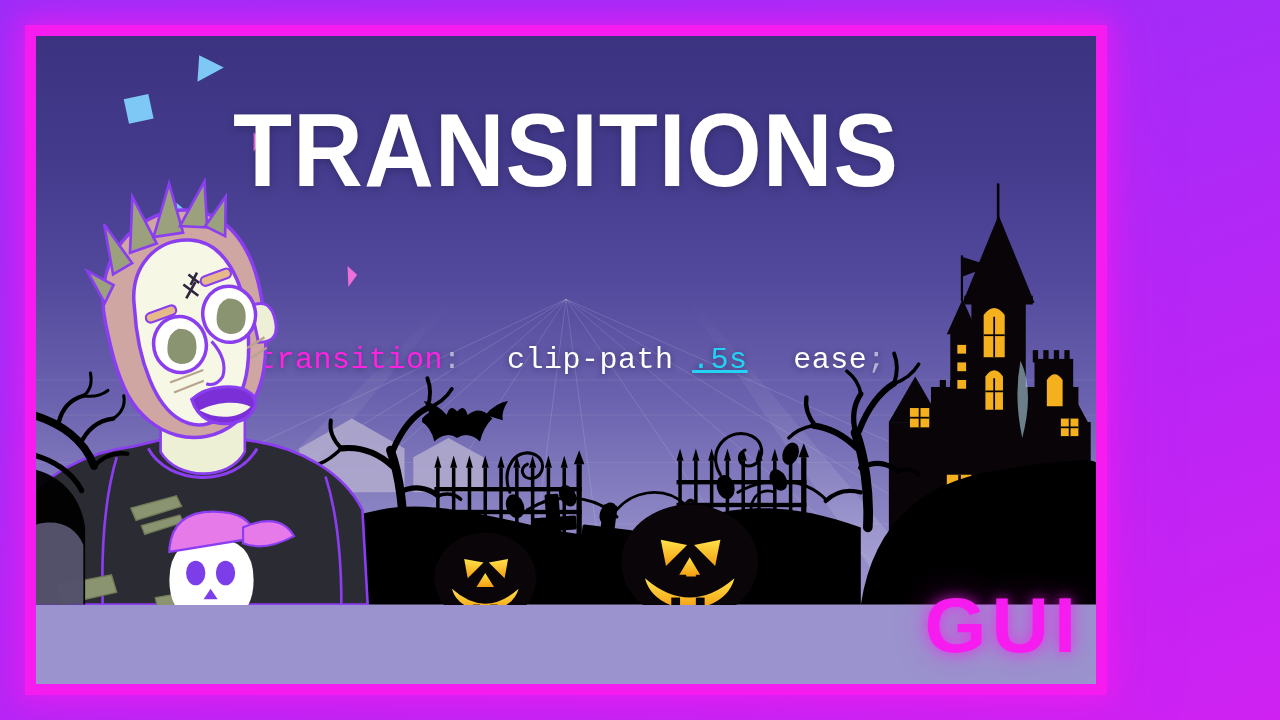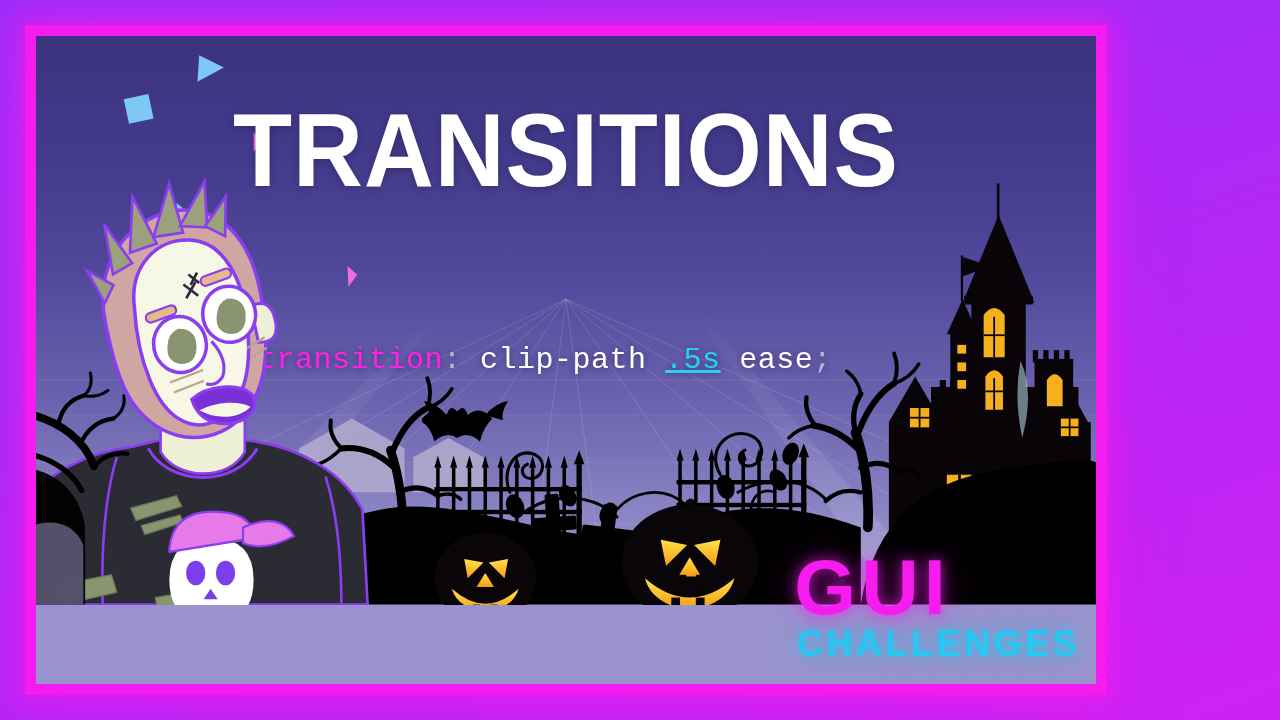--- a/index.html
+++ b/index.html
@@ -57,21 +57,21 @@
     position:absolute; left:222px; top:307px;
     font-family:"Liberation Mono", "DejaVu Sans Mono", monospace;
     font-size:30px;
     letter-spacing:.5px;
     white-space:pre;
     text-shadow:0 1px 6px rgba(20,10,50,.45);
     user-select:none;
   }
   #code .prop  { color:#ff22e0; }
   #code .punct { color:#b8b2d4; }
-  #code .val   { color:#ffffff; }
+  #code .val   { color:#ffffff;margin-left:27px; }
   #code .time  { color:#23d3f5;text-decoration:underline; }
 
   
   #logo {
     position:absolute; right:16px; bottom:22px;
     text-align:left; user-select:none;
   }
   #logo .gui {
     font-family:"Liberation Sans", sans-serif;
     font-weight:bold; font-size:78px; line-height:.92;
@@ -495,17 +495,16 @@
         <path d="M66 490 C78 478 90 474 104 476" stroke-width="5"></path>
         <path d="M-10 476 C20 482 42 498 52 518" stroke-width="6"></path>
       </g>
       <path d="M-10 648 L-10 492 C24 498 50 520 56 560 L56 648 Z" fill="#000" opacity="0.95"></path>
 
       <path d="M-10 560 C20 548 44 556 54 580 L54 648 L-10 648 Z" fill="#a49dd0" opacity="0.5"></path>
     </svg>
 
     <div id="logo">
       <div class="gui">GUI</div>
-      <div class="challenges">CHALLENGES</div>
     </div>
 
   </div>
 </div>
 
 </body></html>

